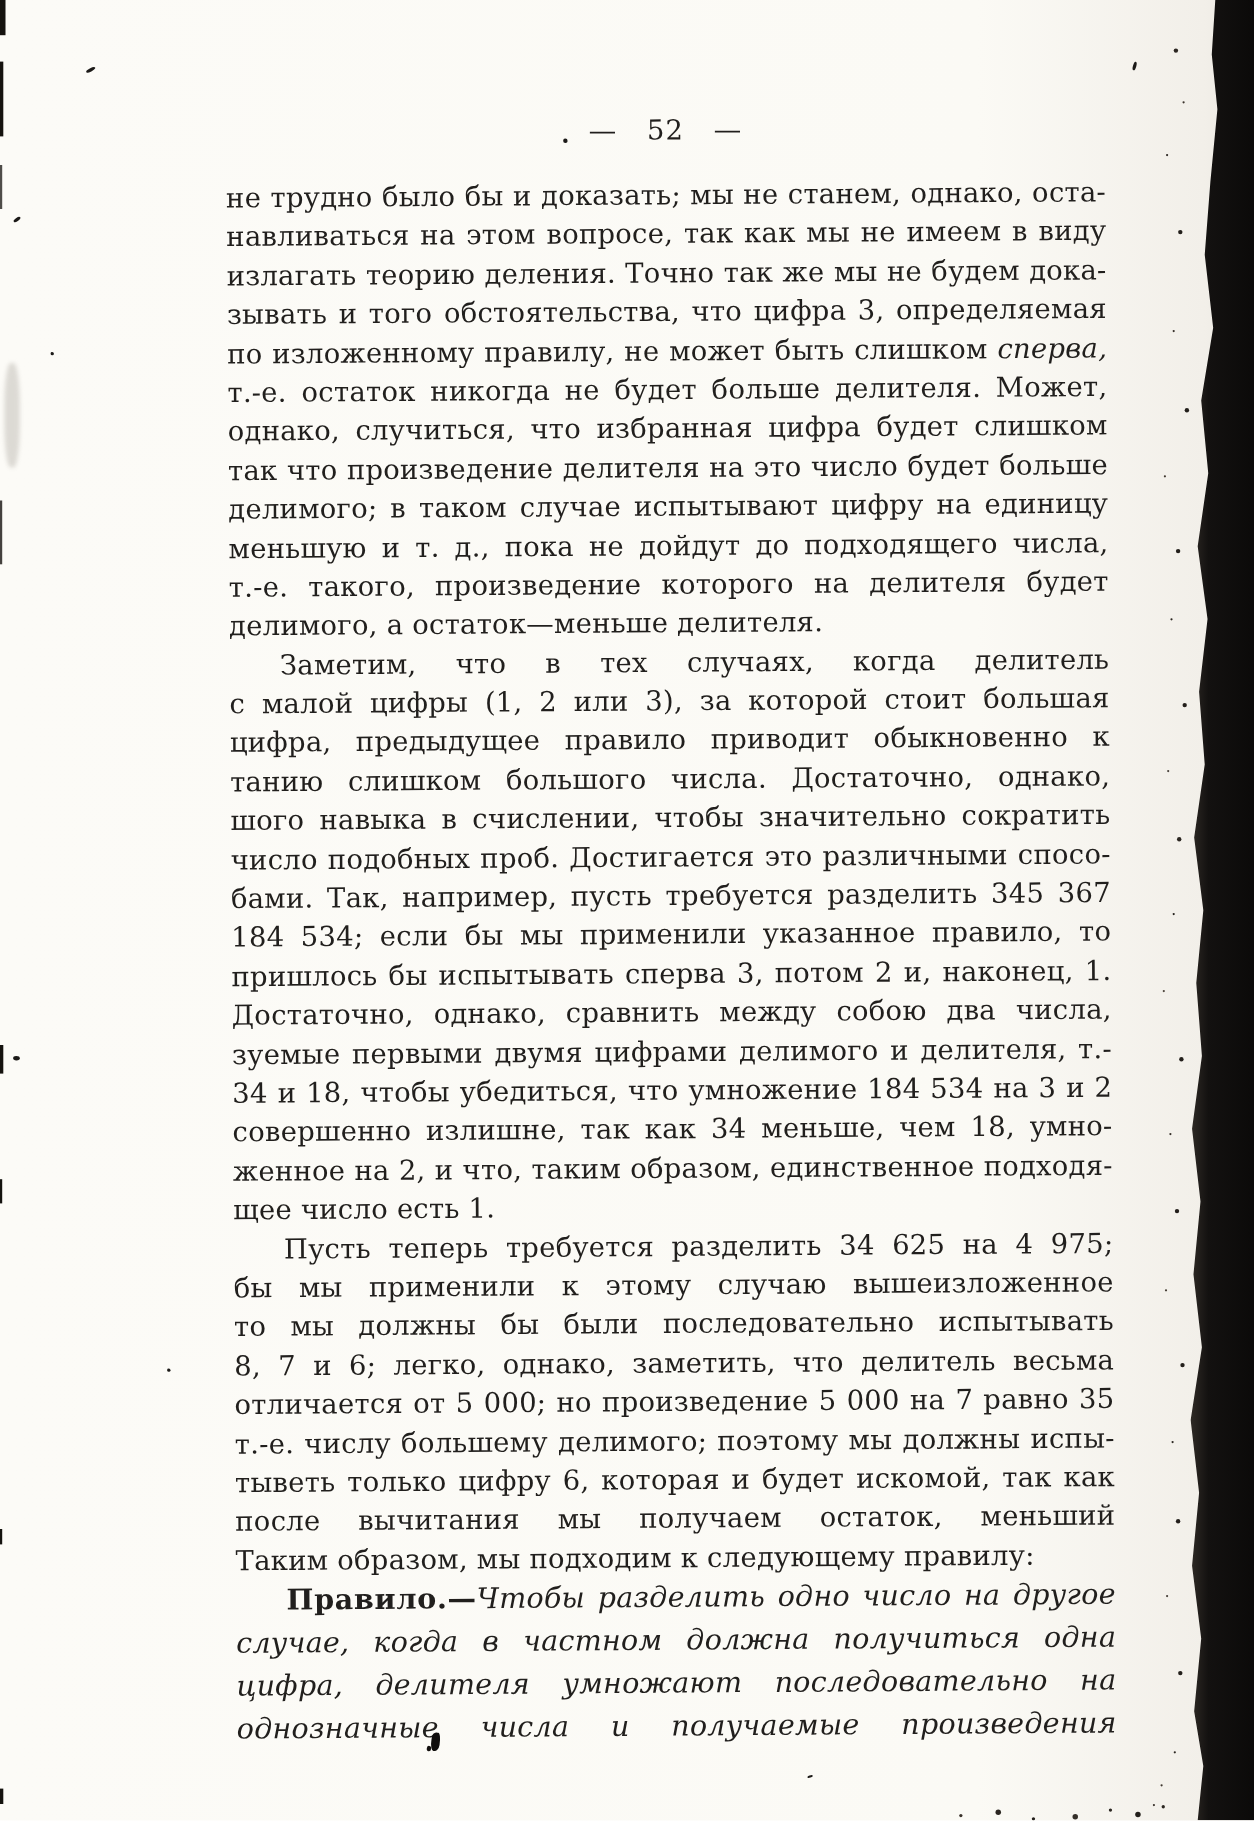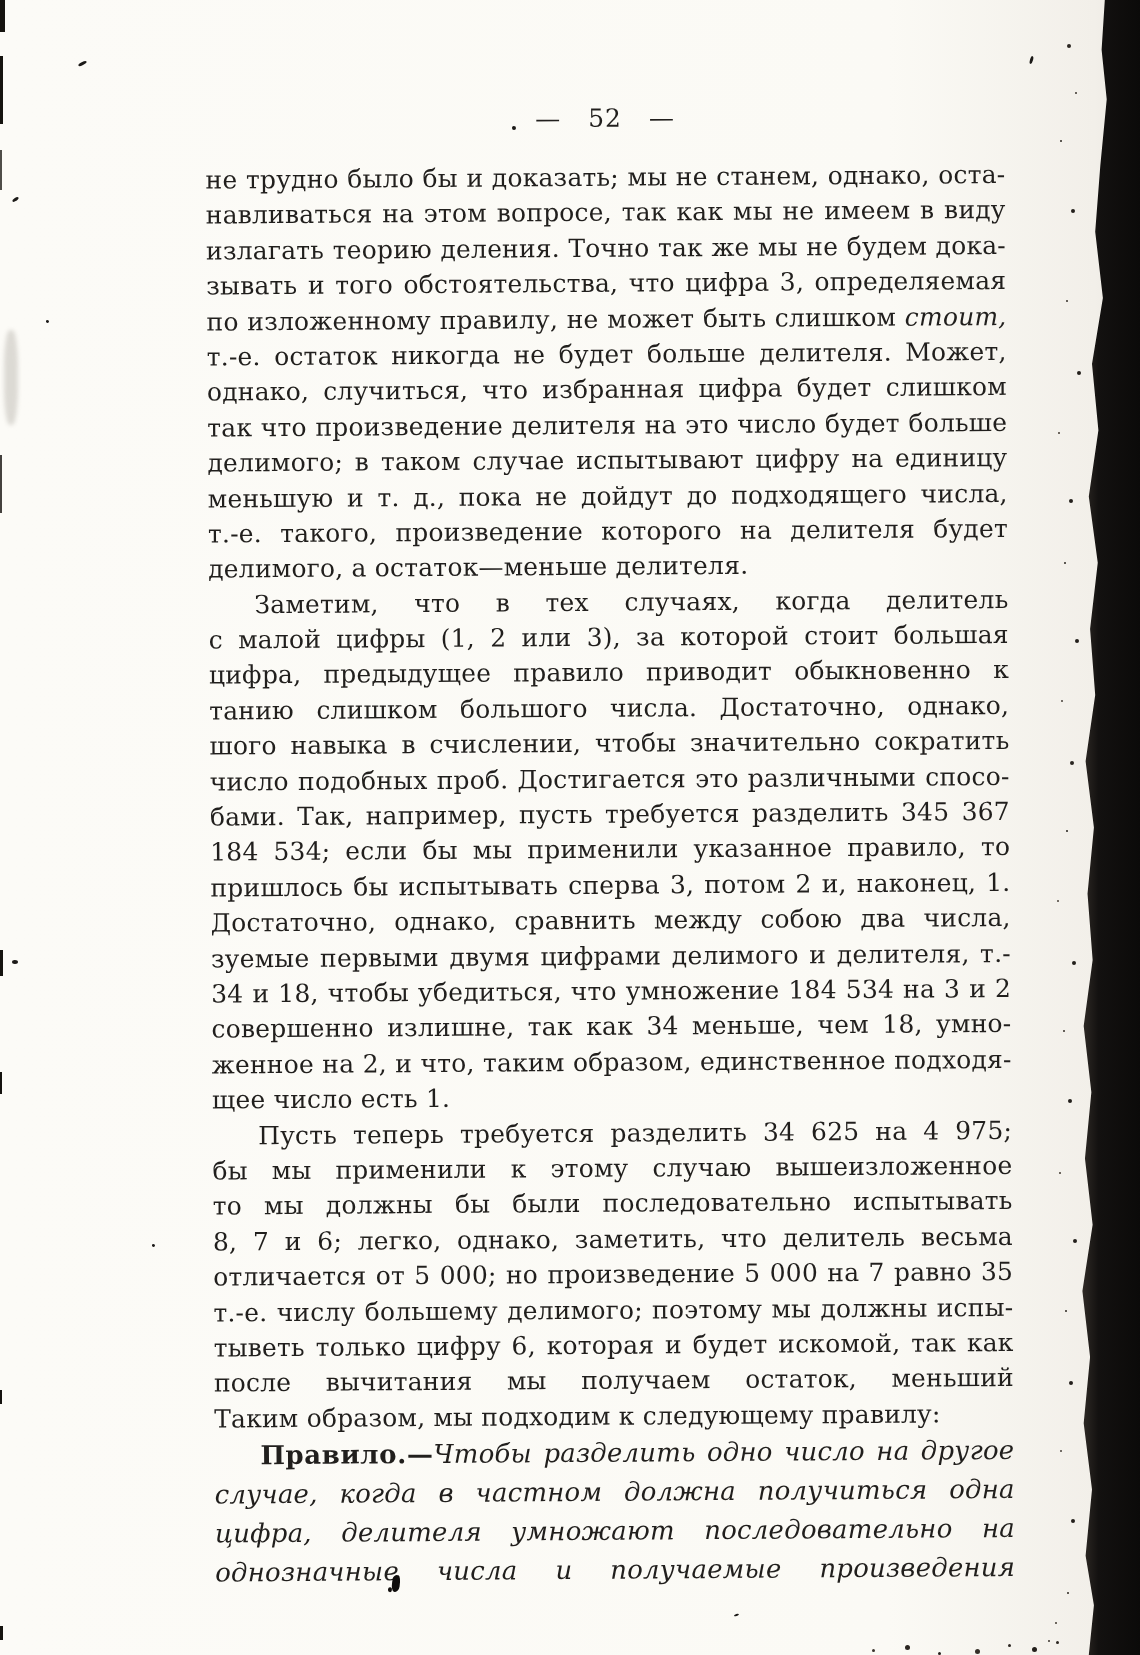--- a/index.html
+++ b/index.html
@@ -70,21 +70,21 @@
 
 <div class="page">
   <div class="scan-rotate">
     <div class="page-number">— 52 —</div>
     <div class="text-block" id="text-block">
         <div class="para">
           <div class="line"><span class="seg-normal">не трудно было бы и доказать; мы не станем, однако, оста-</span></div>
           <div class="line"><span class="seg-normal">навливаться на этом вопросе, так как мы не имеем в виду</span></div>
           <div class="line"><span class="seg-normal">излагать теорию деления. Точно так же мы не будем дока-</span></div>
           <div class="line"><span class="seg-normal">зывать и того обстоятельства, что цифра 3, определяемая</span></div>
-          <div class="line"><span class="seg-normal">по изложенному правилу, не может быть слишком </span><span class="seg-italic">стоит,</span></div>
+          <div class="line"><span class="seg-normal">по изложенному правилу, не может быть слишком </span><span class="seg-italic">сперва,</span></div>
           <div class="line"><span class="seg-normal">т.-е. остаток никогда не будет больше делителя. Может,</span></div>
           <div class="line"><span class="seg-normal">однако, случиться, что избранная цифра будет слишком </span></div>
           <div class="line"><span class="seg-normal">так что произведение делителя на это число будет больше</span></div>
           <div class="line"><span class="seg-normal">делимого; в таком случае испытывают цифру на единицу</span></div>
           <div class="line"><span class="seg-normal">меньшую и т. д., пока не дойдут до подходящего числа,</span></div>
           <div class="line"><span class="seg-normal">т.-е. такого, произведение которого на делителя будет меньше</span></div>
           <div class="line no-just"><span class="seg-normal">делимого, а остаток—меньше делителя.</span></div>
         </div>
         <div class="para">
           <div class="line indent"><span class="seg-normal">Заметим, что в тех случаях, когда делитель начинается</span></div>

